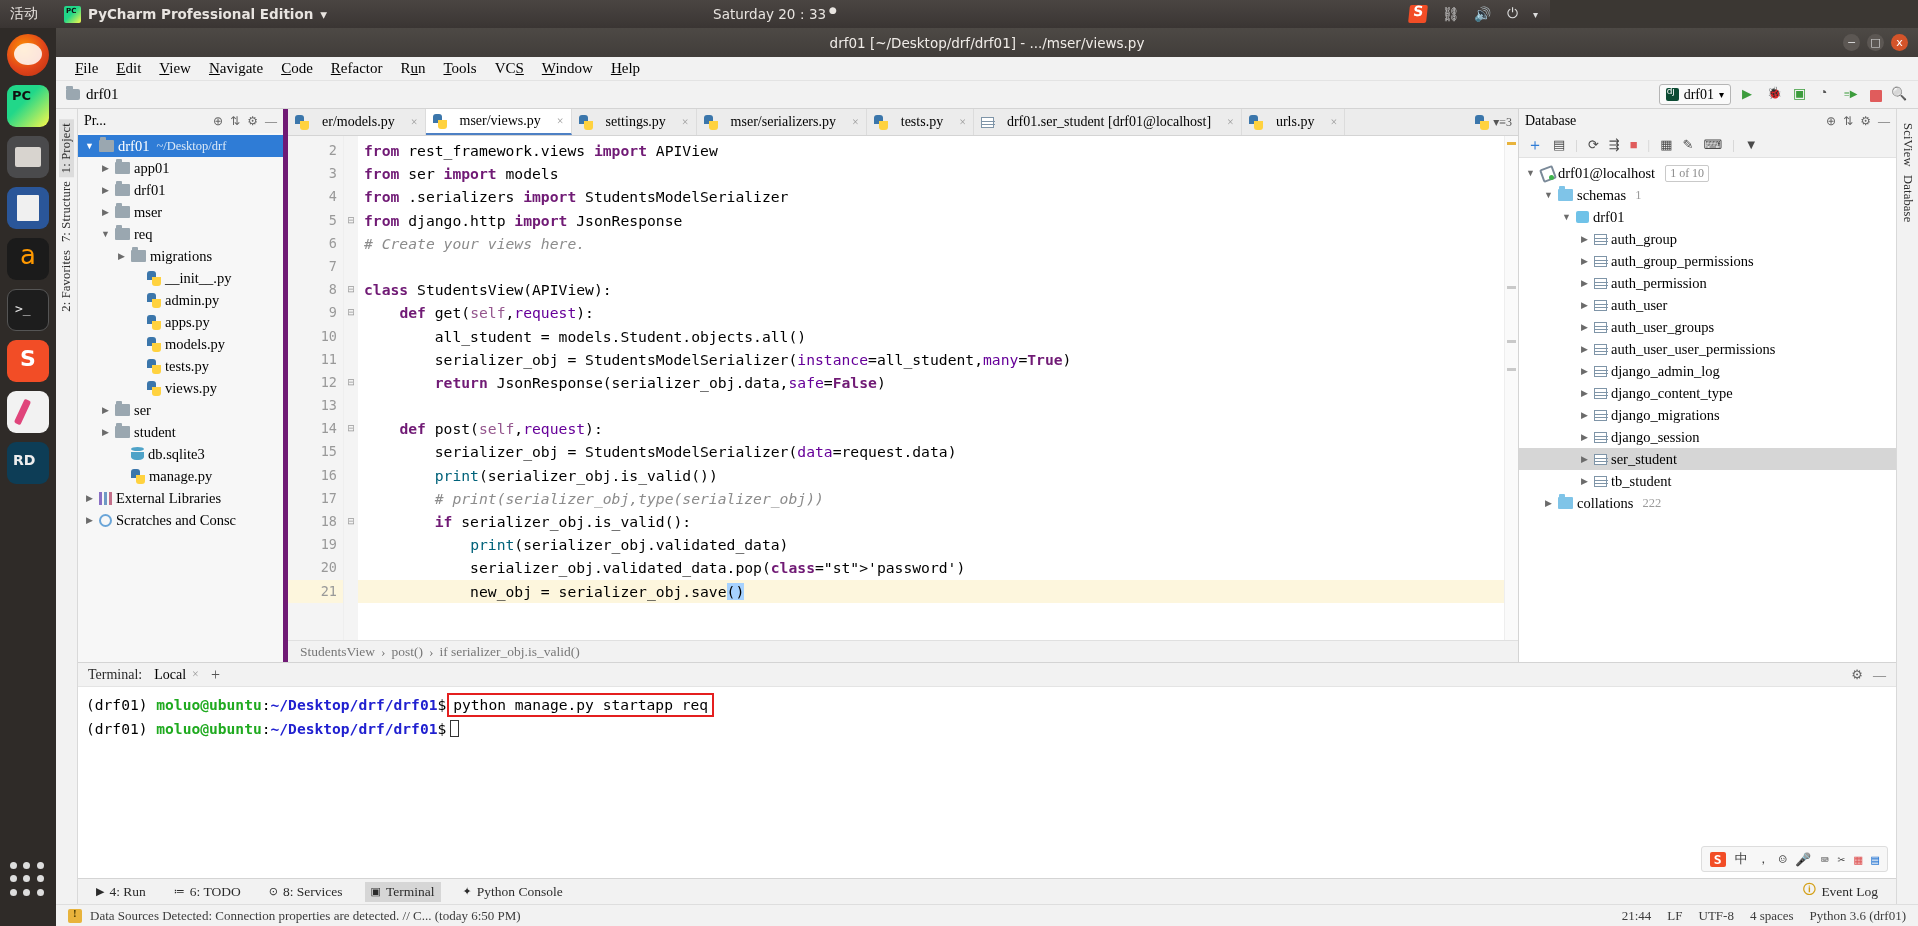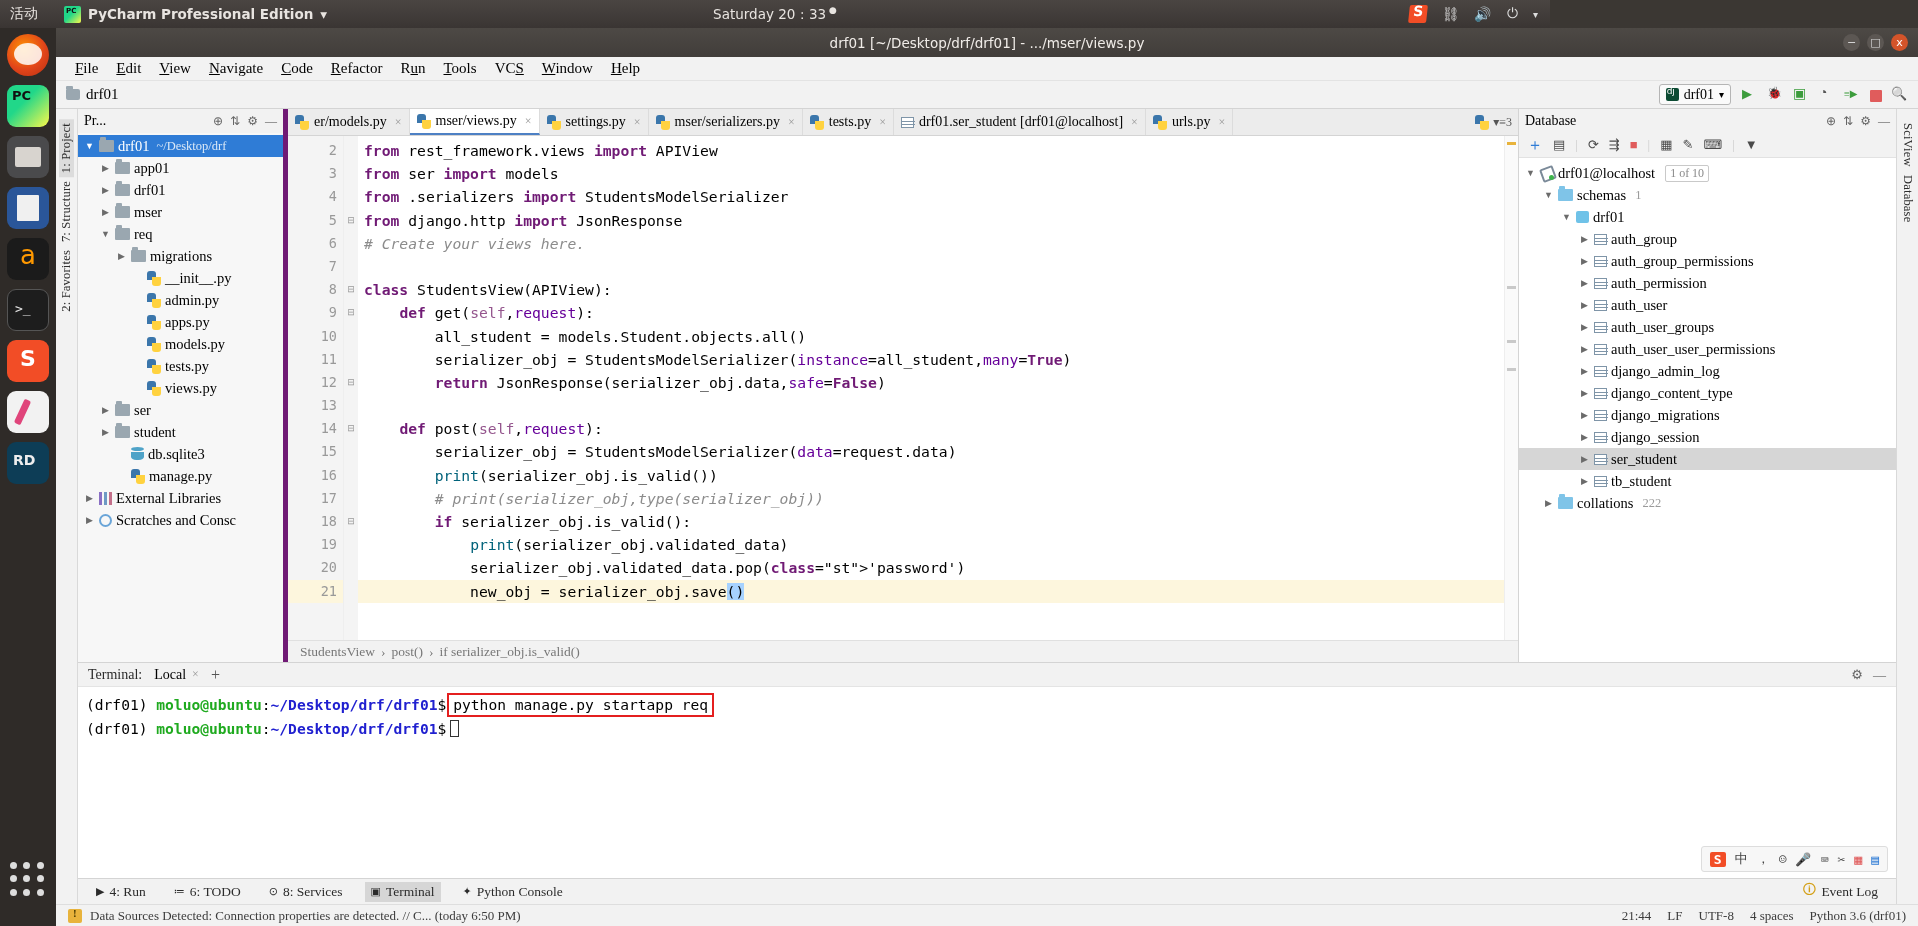--- a/index.html
+++ b/index.html
@@ -159,21 +159,21 @@
   .fld.blue::before { background: #7fc4e8; }
   .path-sub { color: #7a7a7a; font-size: 12.5px; margin-left: 3px;}
   .tnode.sel .path-sub { color: #dbe9f7; }
 
   
   .editor-col { flex: 1; display: flex; flex-direction: column; min-width: 0; background: #fff;}
   .tabs-row {
     height: 27px; background: #ececec; display: flex; align-items: stretch; border-bottom: 1px solid #d4d4d4;
     font-size: 14px; overflow: hidden;
   }
-  .etab { display: flex; align-items: center; gap: 5px; padding: 0 7px; border-right: 1px solid #dcdcdc; white-space: nowrap; }
+  .etab { display: flex; align-items: center; gap: 13px; padding: 0 7px; border-right: 1px solid #dcdcdc; white-space: nowrap; }
   .etab.active { background: #fff; border-bottom: 2px solid #4d80c4; }
   .etab .x { color: #999; font-size: 12px; margin-left: 3px;}
   .tbl-ico { width:13px;height:11px;border:1px solid #7f95a8;flex:none;display:inline-block;position:relative;background:#fff;}
   .tbl-ico::after{content:"";position:absolute;left:0;top:3px;width:13px;height:1px;background:#7f95a8;box-shadow:0 3px 0 #7f95a8;}
   .tabs-more { margin-left: auto; display: flex; align-items: center; gap: 4px; padding: 0 6px; color: #555; font-size: 12px;}
 
   .code-wrap { flex: 1; display: flex; min-height: 0; position: relative; background: #fff; }
   .gutter {
     width: 56px; background: #f4f4f4; color: #999; font-family: "DejaVu Sans Mono", monospace;
     font-size: 13.5px; text-align: right; padding-top: 3px; flex: none; border-right: 1px solid #eee;

